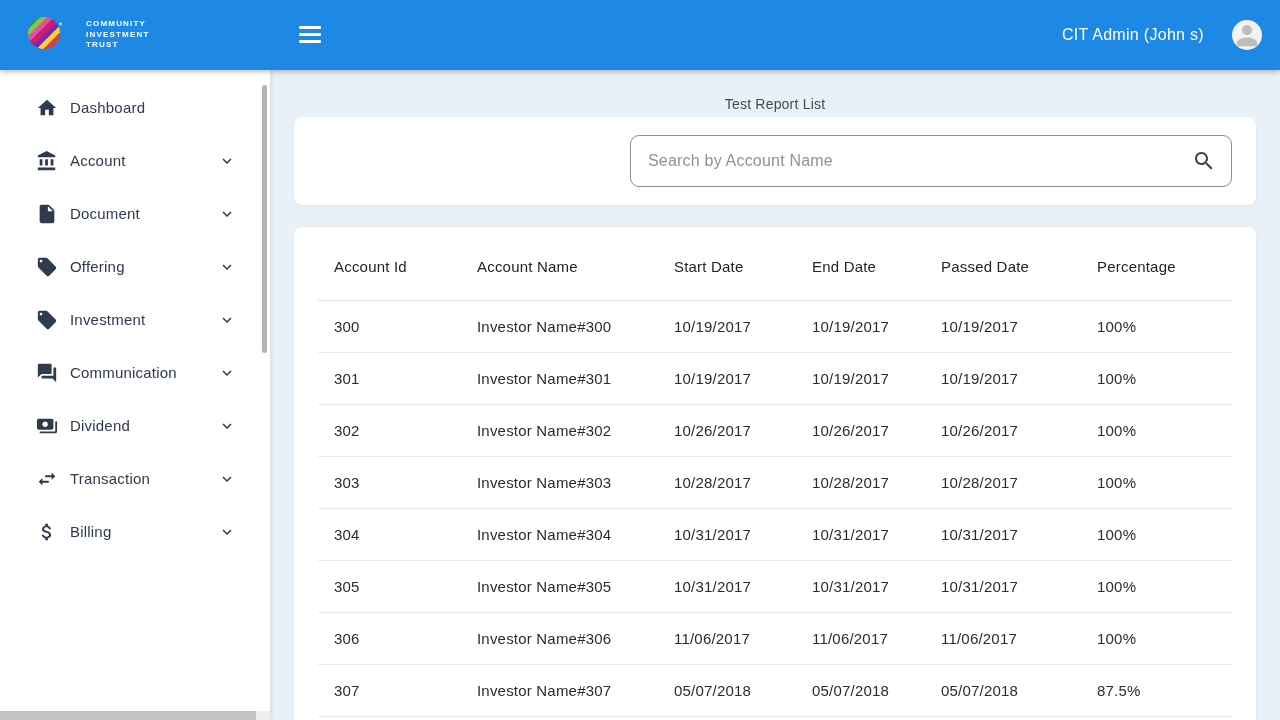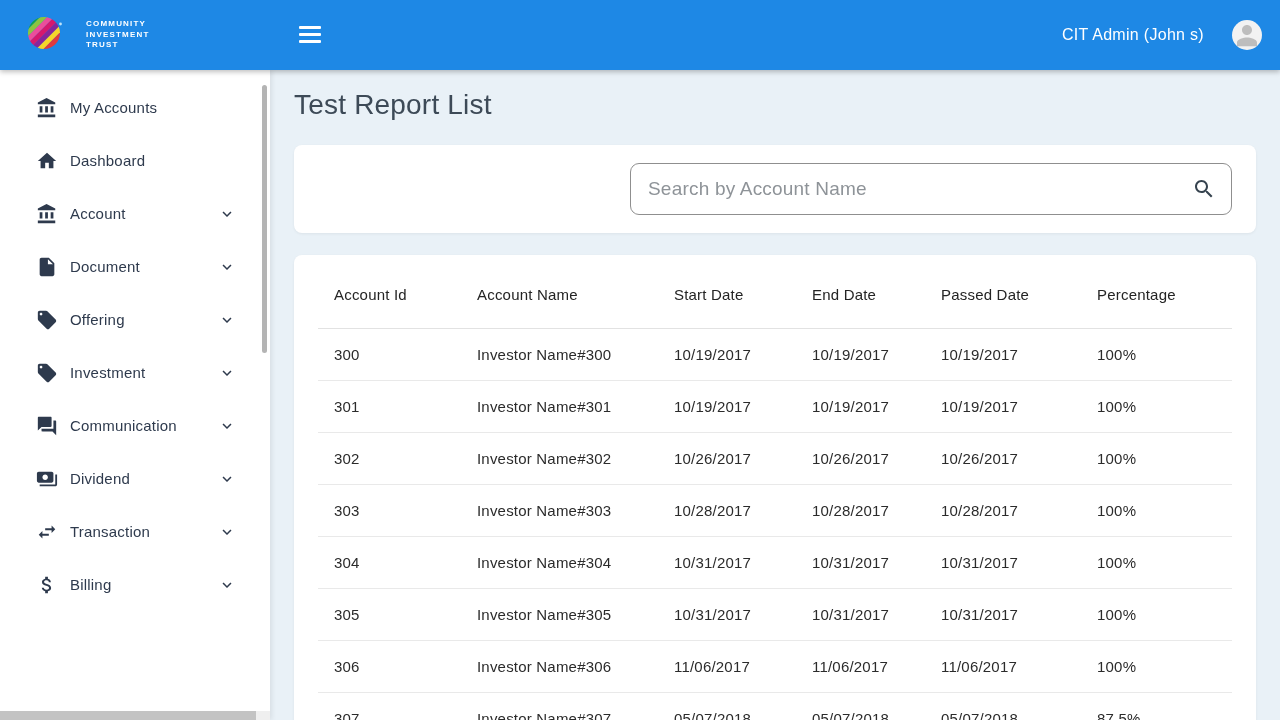--- a/index.html
+++ b/index.html
@@ -39,33 +39,33 @@
   .chev svg { width:18px; height:18px; fill:#2e3a4d; }
   .vscroll { position:absolute; right:3px; top:15px; width:5px; height:268px; background:#b4b4b4; border-radius:3px; }
   .hscroll-track { position:absolute; left:0; bottom:0; width:270px; height:9px; background:#efefef; }
   .hscroll-thumb { width:256px; height:9px; background:#c3c3c3; }
 
   
   .main {
     position:absolute; left:270px; top:70px; width:1010px; height:650px;
     background:#e9f1f7; padding:24px 24px 0 24px; overflow:hidden;
   }
-  .page-title { font-size:28px; line-height:21px; font-weight:500; color:#3d4a57; margin-bottom:30px; letter-spacing:0.2px; }
+  .page-title { font-size:14px; line-height:21px; font-weight:500; color:#3d4a57; margin-bottom:2px; letter-spacing:0.2px;text-align:center; }
 
   .card { background:#fff; border-radius:8px; box-shadow:0 1px 3px rgba(0,0,0,0.06); }
   .search-card {
     height:88px; display:flex; align-items:center; justify-content:flex-end;
     padding:0 24px; margin-bottom:22px;
   }
   .search-box {
     width:602px; height:52px; border:1px solid #8f8f8f; border-radius:9px;
     display:flex; align-items:center; padding:0 14px 0 17px; background:#fff;
   }
   .search-box input {
-    border:none; outline:none; flex:1; font-size:19px; color:#8b5cf6;
+    border:none; outline:none; flex:1; font-size:16px; color:#8b5cf6;
     font-family:"Liberation Sans", sans-serif; letter-spacing:0.2px; background:transparent;
   }
   .search-box input::placeholder { color:#8e9398; opacity:1; }
   .search-btn { width:26px; height:26px; cursor:pointer; display:flex; align-items:center; justify-content:center; }
   .search-btn svg { width:24px; height:24px; fill:#36434f; }
 
   .table-card { min-height:500px; padding:0 24px; }
   table { width:100%; border-collapse:collapse; font-size:15px; table-layout:fixed; }
   th {
     text-align:left; font-weight:500; color:#242424; height:73px;
@@ -121,26 +121,20 @@
       <span class="avatar">
         <svg width="30" height="30" viewBox="0 0 24 24" fill="#bdbdbd">
           <path d="M12 12c2.21 0 4-1.79 4-4s-1.79-4-4-4-4 1.79-4 4 1.79 4 4 4zm0 2c-2.67 0-8 1.34-8 4v3h16v-3c0-2.66-5.33-4-8-4z"></path>
         </svg>
       </span>
     </div>
   </div>
 
   <div class="sidebar">
 
-    <div class="nav-item">
-      <span class="nav-icon"><svg viewBox="0 0 24 24">
-            <path d="M4 10v7h3v-7H4zm6 0v7h3v-7h-3zM2 22h19v-3H2v3zm14-12v7h3v-7h-3zm-4.5-9L2 6v2h19V6l-9.5-5z"></path>
-          </svg></span>
-      <span class="nav-label">My Accounts</span>
-    </div>
 
     <div class="nav-item">
       <span class="nav-icon"><svg viewBox="0 0 24 24">
             <path d="M10 20v-6h4v6h5v-8h3L12 3 2 12h3v8z"></path>
           </svg></span>
       <span class="nav-label">Dashboard</span>
     </div>
 
 
 

